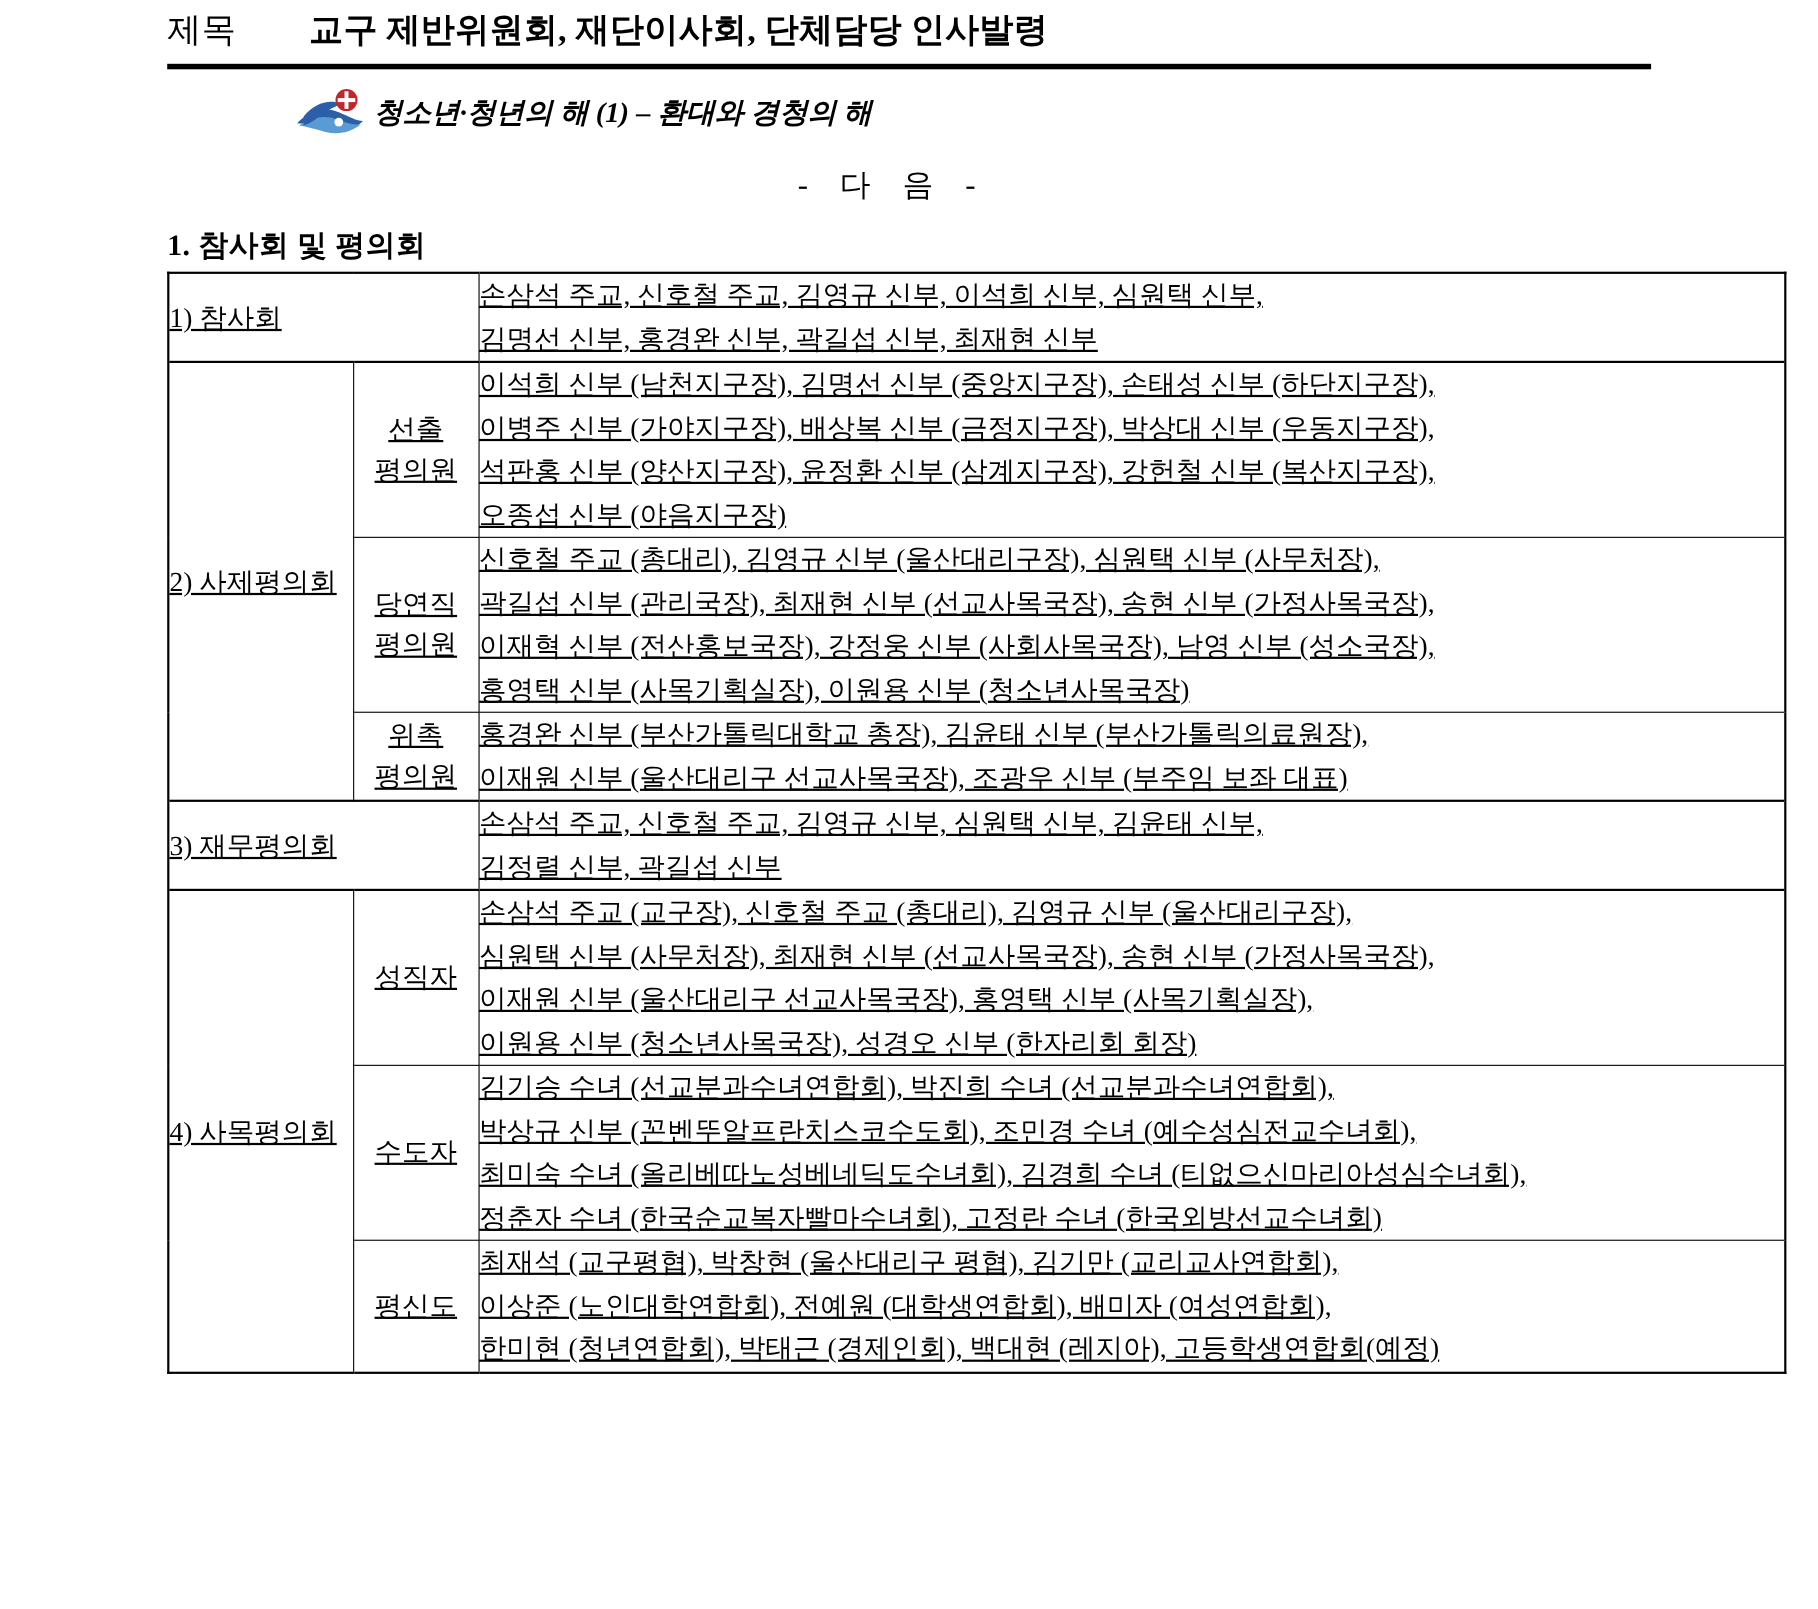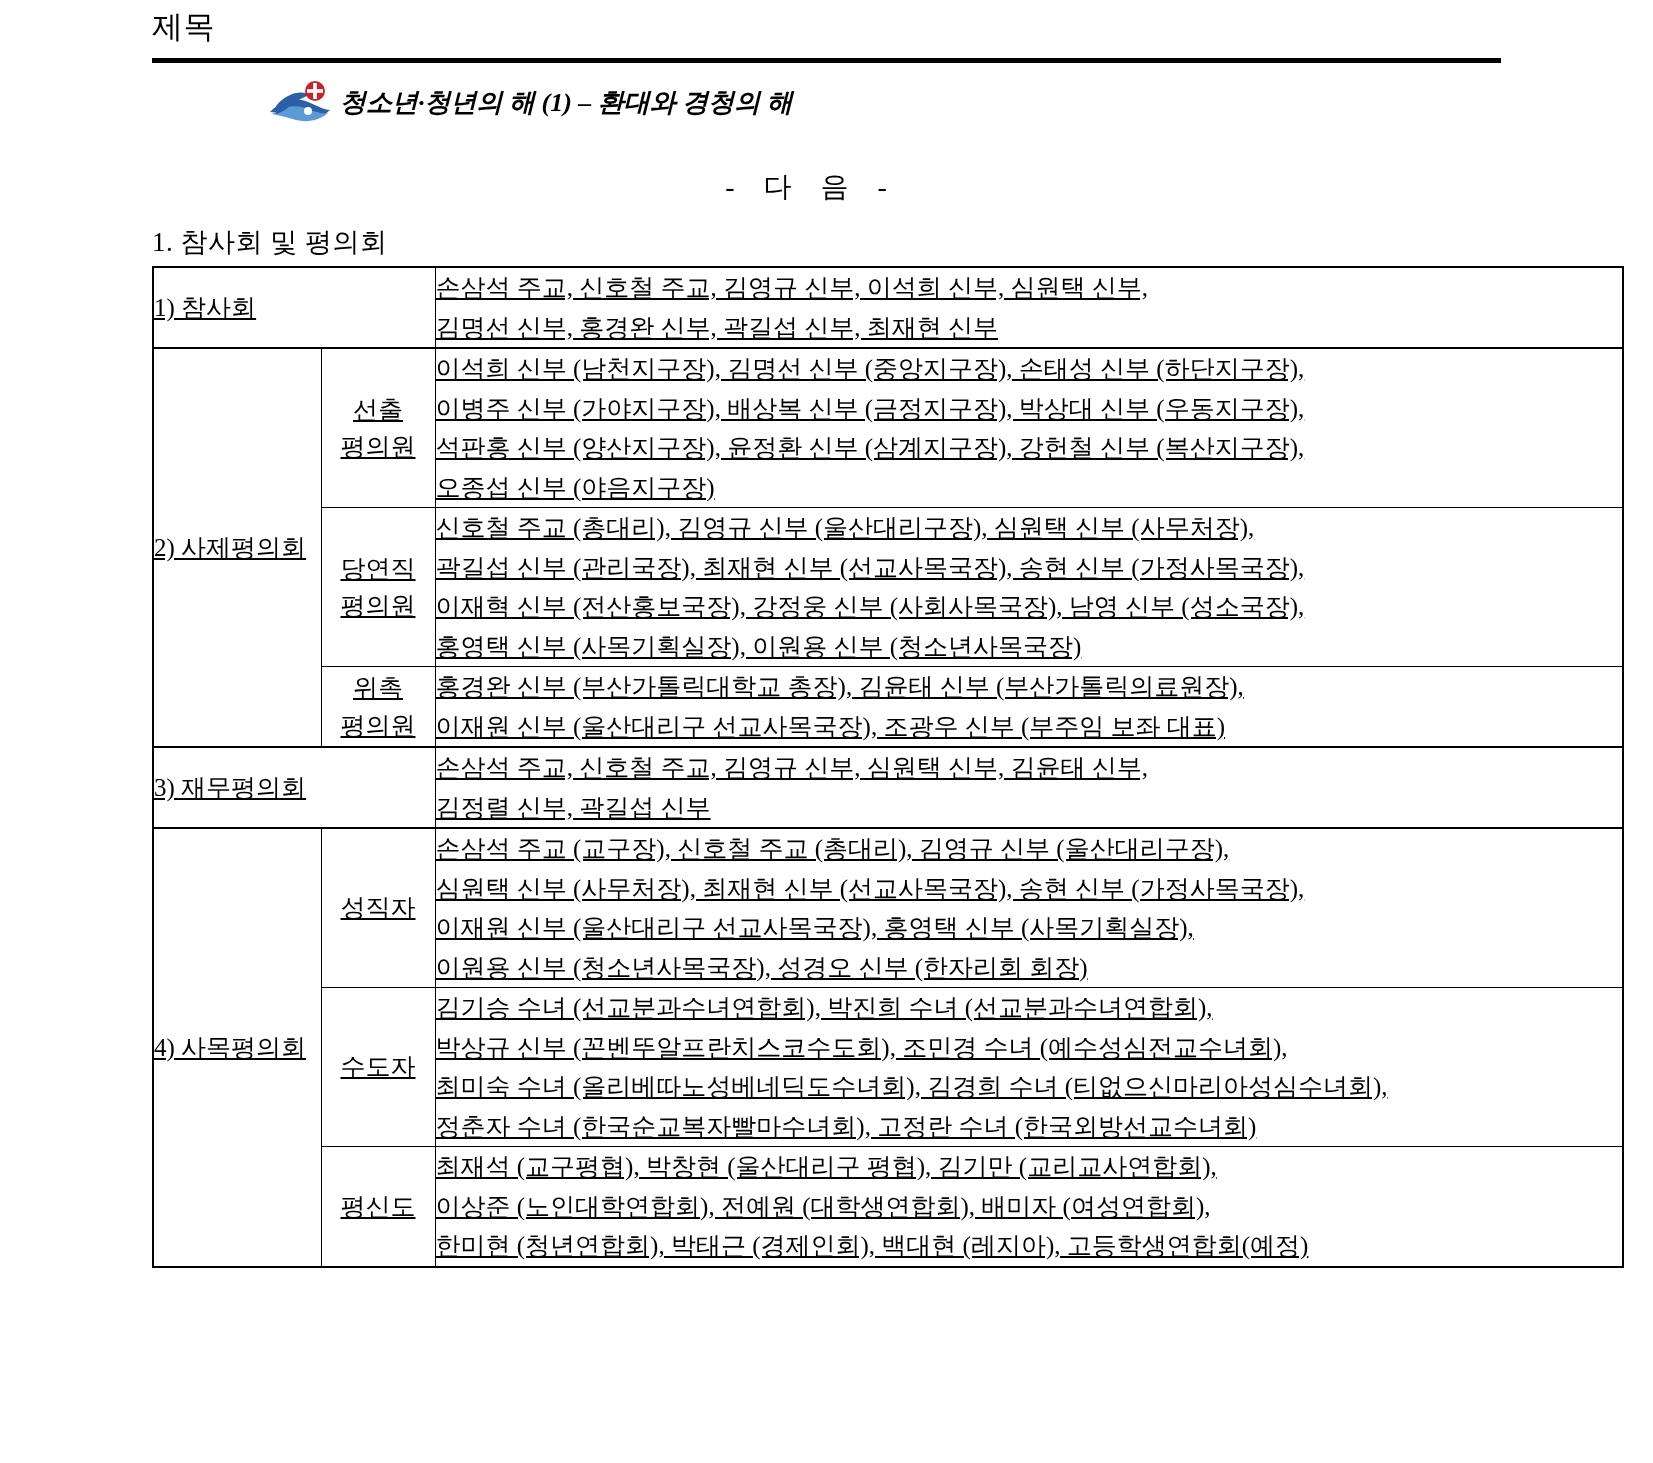--- a/index.html
+++ b/index.html
@@ -81,31 +81,31 @@
     line-height: 1.42;
     text-align: justify;
     text-justify: inter-character;
     word-spacing: 2px;
   }
   .intro .indent { display: inline-block; width: 120px; }
 
   .daum {
     text-align: center;
     font-size: 28px;
-    margin-top: 43px;
+    margin-top: 24px;
     letter-spacing: 1px;
     padding-right: 40px;
   }
   .daum .sp { display: inline-block; width: 28px; }
 
   
   .section-heading {
     margin: 18px 0 6px 152px;
     font-size: 27px;
-    font-weight: normal;
+    font-weight: bold;
     letter-spacing: 0.5px;
   }
 
   
   table.committee {
     border-collapse: collapse;
     margin-left: 152px;
     width: 1472px;
     table-layout: fixed;
     font-size: 24px;
@@ -148,20 +148,21 @@
     white-space: nowrap;
   }
 </style>
 </head>
 <body>
 
 <div class="page">
 
   <div class="doc-header">
     <div class="header-label">제목</div>
+    <div class="header-title">교구 제반위원회, 재단이사회, 단체담당 인사발령</div>
   </div>
   <hr class="header-rule">
 
   <div class="slogan-row">
     <div class="slogan-logo">
       <svg width="66" height="44" viewBox="0 0 66 44" xmlns="http://www.w3.org/2000/svg">
         <path d="M2 32 C14 20, 26 16, 40 22 C50 26, 56 30, 62 30 C54 38, 42 42, 30 38 C20 35, 10 32, 2 32 Z" fill="#2B5FA8"></path>
         <path d="M4 34 C16 26, 28 24, 40 29 C48 32, 54 34, 60 33 C52 40, 40 43, 28 40 C18 37, 10 35, 4 34 Z" fill="#5B9BD5"></path>
         <path d="M8 26 C18 14, 30 10, 42 14 C36 18, 28 20, 22 26 C16 31, 12 33, 8 34 Z" fill="#2B5FA8"></path>
         <circle cx="40" cy="31" r="4" fill="#FFFFFF"></circle>

